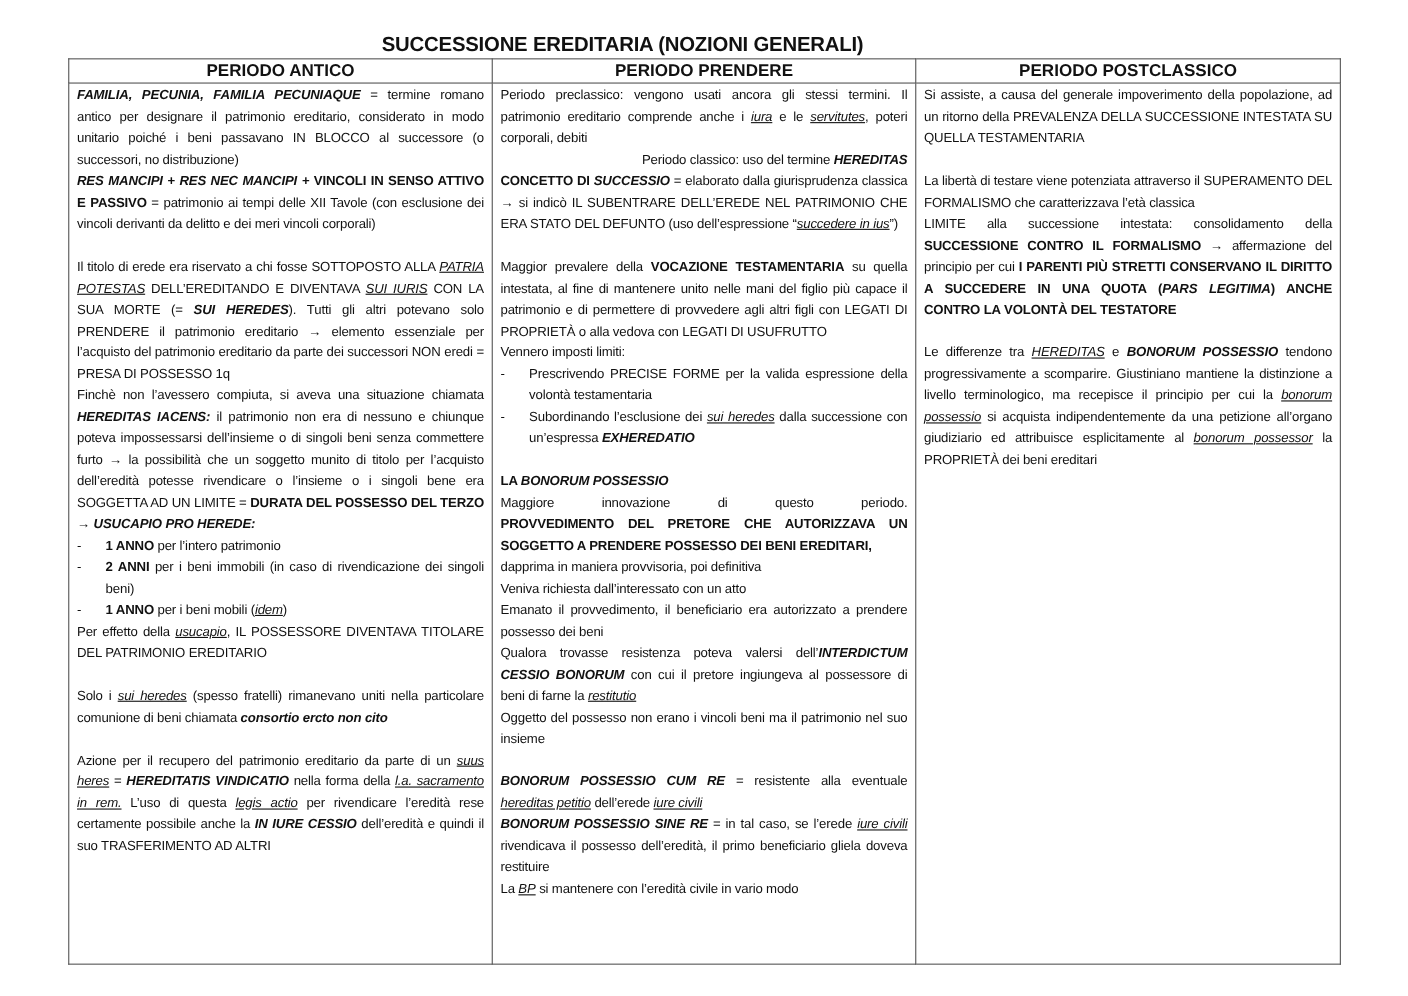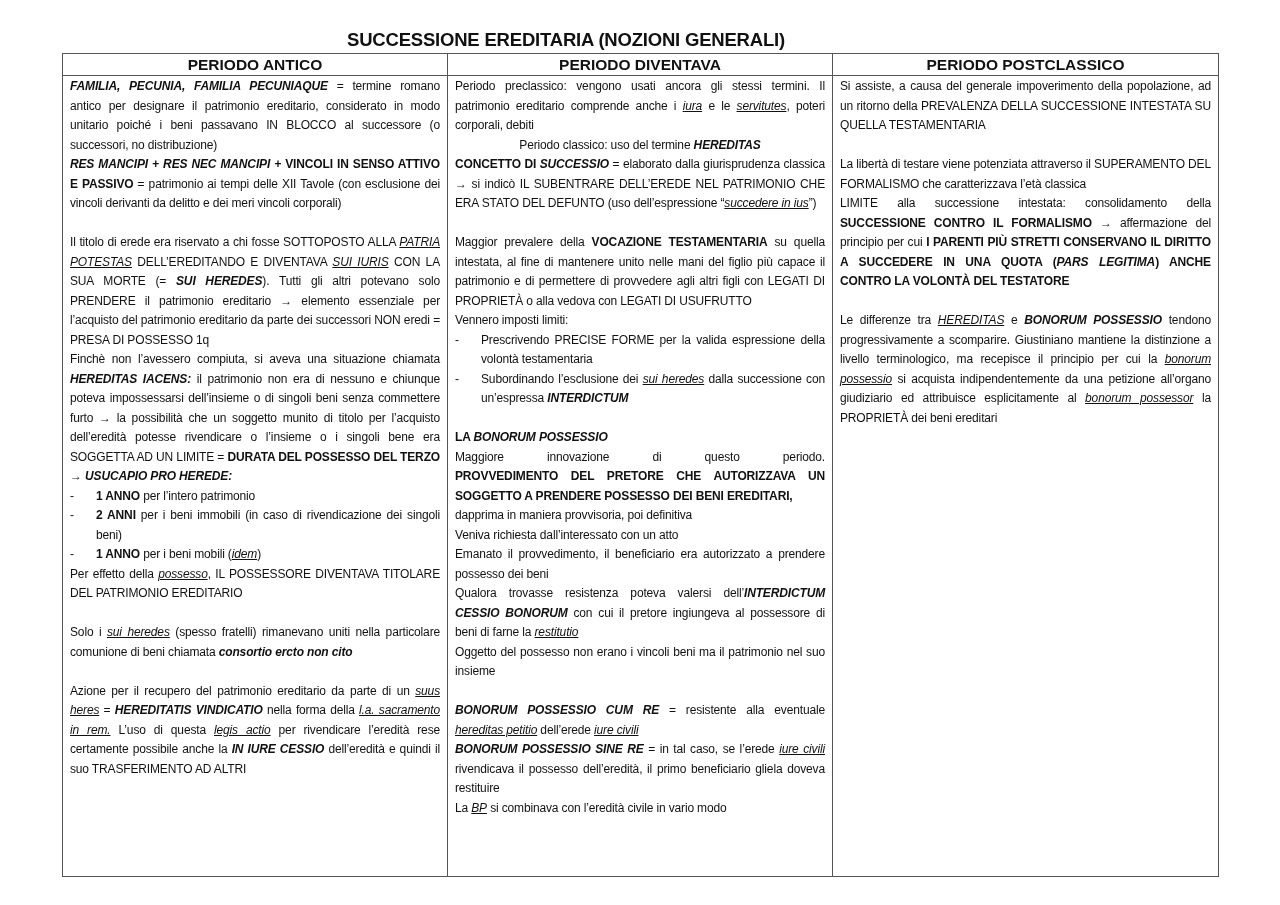--- a/index.html
+++ b/index.html
@@ -30,21 +30,21 @@
 
 <table class="grid">
   <colgroup>
       <col class="c1">
       <col class="c2">
       <col class="c3">
     </colgroup>
   <thead>
     <tr>
       <th>PERIODO ANTICO</th>
-      <th>PERIODO DIVENTAVA</th>
+      <th>PERIODO PRENDERE</th>
       <th>PERIODO POSTCLASSICO</th>
     </tr>
   </thead>
   <tbody>
     <tr>
 
       <td>
         <p class="p"><span class="bi">FAMILIA, PECUNIA, FAMILIA PECUNIAQUE</span><span> = termine romano antico per designare il patrimonio ereditario, considerato in modo unitario poiché i beni passavano IN BLOCCO al successore (o successori, no distribuzione)</span></p>
         <p class="p"><span class="bi">RES MANCIPI + RES NEC MANCIPI +</span><b> VINCOLI IN SENSO ATTIVO E PASSIVO</b><span> = patrimonio ai tempi delle XII Tavole (con esclusione dei vincoli derivanti da delitto e dei meri vincoli corporali)</span></p>
         <div class="blank"></div>
@@ -55,55 +55,55 @@
             <span class="txt"><b>1 ANNO</b><span> per l’intero patrimonio</span></span>
           </div>
         <div class="li">
             <span class="dash">-</span>
             <span class="txt"><b>2 ANNI</b><span> per i beni immobili (in caso di rivendicazione dei singoli beni)</span></span>
           </div>
         <div class="li">
             <span class="dash">-</span>
             <span class="txt"><b>1 ANNO</b><span> per i beni mobili (</span><i>idem</i><span>)</span></span>
           </div>
-        <p class="p"><span>Per effetto della </span><i>possesso</i><span>, IL POSSESSORE DIVENTAVA TITOLARE DEL PATRIMONIO EREDITARIO</span></p>
+        <p class="p"><span>Per effetto della </span><i>usucapio</i><span>, IL POSSESSORE DIVENTAVA TITOLARE DEL PATRIMONIO EREDITARIO</span></p>
         <div class="blank"></div>
         <p class="p"><span>Solo i </span><i>sui heredes</i><span> (spesso fratelli) rimanevano uniti nella particolare comunione di beni chiamata </span><span class="bi">consortio ercto non cito</span></p>
         <div class="blank"></div>
         <p class="p"><span>Azione per il recupero del patrimonio ereditario da parte di un </span><i>suus heres</i><span> = </span><span class="bi">HEREDITATIS VINDICATIO</span><span> nella forma della </span><i>l.a. sacramento in rem.</i><span> L’uso di questa </span><i>legis actio</i><span> per rivendicare l’eredità rese certamente possibile anche la </span><span class="bi">IN IURE CESSIO</span><span> dell’eredità e quindi il suo TRASFERIMENTO AD ALTRI</span></p>
       </td>
 
       <td>
         <p class="p"><span>Periodo preclassico: vengono usati ancora gli stessi termini. Il patrimonio ereditario comprende anche i </span><i>iura</i><span> e le </span><i>servitutes</i><span>, poteri corporali, debiti</span></p>
-        <p class="p" style="text-align:center"><span>Periodo classico: uso del termine </span><span class="bi">HEREDITAS</span></p>
+        <p class="p" style="text-align:right"><span>Periodo classico: uso del termine </span><span class="bi">HEREDITAS</span></p>
         <p class="p"><b>CONCETTO DI </b><span class="bi">SUCCESSIO</span><span> = elaborato dalla giurisprudenza classica → si indicò IL SUBENTRARE DELL’EREDE NEL PATRIMONIO CHE ERA STATO DEL DEFUNTO (uso dell’espressione “</span><i>succedere in ius</i><span>”)</span></p>
         <div class="blank"></div>
         <p class="p"><span>Maggior prevalere della </span><b>VOCAZIONE TESTAMENTARIA</b><span> su quella intestata, al fine di mantenere unito nelle mani del figlio più capace il patrimonio e di permettere di provvedere agli altri figli con LEGATI DI PROPRIETÀ o alla vedova con LEGATI DI USUFRUTTO</span></p>
         <p class="p">Vennero imposti limiti:</p>
         <div class="li">
             <span class="dash">-</span>
             <span class="txt">Prescrivendo PRECISE FORME per la valida espressione della volontà testamentaria</span>
           </div>
         <div class="li">
             <span class="dash">-</span>
-            <span class="txt"><span>Subordinando l’esclusione dei </span><i>sui heredes</i><span> dalla successione con un’espressa </span><span class="bi">INTERDICTUM</span></span>
+            <span class="txt"><span>Subordinando l’esclusione dei </span><i>sui heredes</i><span> dalla successione con un’espressa </span><span class="bi">EXHEREDATIO</span></span>
           </div>
         <div class="blank"></div>
         <p class="p"><b>LA </b><span class="bi">BONORUM POSSESSIO</span></p>
         <p class="p" style="text-align:justify;text-align-last:justify">Maggiore innovazione di questo periodo.</p>
         <p class="p" style="font-weight:bold">PROVVEDIMENTO DEL PRETORE CHE AUTORIZZAVA UN SOGGETTO A PRENDERE POSSESSO DEI BENI EREDITARI,</p>
         <p class="p">dapprima in maniera provvisoria, poi definitiva</p>
         <p class="p">Veniva richiesta dall’interessato con un atto</p>
         <p class="p">Emanato il provvedimento, il beneficiario era autorizzato a prendere possesso dei beni</p>
         <p class="p"><span>Qualora trovasse resistenza poteva valersi dell’</span><span class="bi">INTERDICTUM CESSIO BONORUM</span><span> con cui il pretore ingiungeva al possessore di beni di farne la </span><i>restitutio</i></p>
         <p class="p">Oggetto del possesso non erano i vincoli beni ma il patrimonio nel suo insieme</p>
         <div class="blank"></div>
         <p class="p"><span class="bi">BONORUM POSSESSIO CUM RE</span><span> = resistente alla eventuale </span><i>hereditas petitio</i><span> dell’erede </span><i>iure civili</i></p>
         <p class="p"><span class="bi">BONORUM POSSESSIO SINE RE</span><span> = in tal caso, se l’erede </span><i>iure civili</i><span> rivendicava il possesso dell’eredità, il primo beneficiario gliela doveva restituire</span></p>
-        <p class="p"><span>La </span><i>BP</i><span> si combinava con l’eredità civile in vario modo</span></p>
+        <p class="p"><span>La </span><i>BP</i><span> si mantenere con l’eredità civile in vario modo</span></p>
       </td>
 
       <td>
         <p class="p">Si assiste, a causa del generale impoverimento della popolazione, ad un ritorno della PREVALENZA DELLA SUCCESSIONE INTESTATA SU QUELLA TESTAMENTARIA</p>
         <div class="blank"></div>
         <p class="p">La libertà di testare viene potenziata attraverso il SUPERAMENTO DEL FORMALISMO che caratterizzava l’età classica</p>
         <p class="p"><span>LIMITE alla successione intestata: consolidamento della </span><b>SUCCESSIONE CONTRO IL FORMALISMO</b><span> → affermazione del principio per cui </span><b>I PARENTI PIÙ STRETTI CONSERVANO IL DIRITTO A SUCCEDERE IN UNA QUOTA (</b><span class="bi">PARS LEGITIMA</span><b>) ANCHE CONTRO LA VOLONTÀ DEL TESTATORE</b></p>
         <div class="blank"></div>
         <p class="p"><span>Le differenze tra </span><i>HEREDITAS</i><span> e </span><span class="bi">BONORUM POSSESSIO</span><span> tendono progressivamente a scomparire. Giustiniano mantiene la distinzione a livello terminologico, ma recepisce il principio per cui la </span><i>bonorum possessio</i><span> si acquista indipendentemente da una petizione all’organo giudiziario ed attribuisce esplicitamente al </span><i>bonorum possessor</i><span> la PROPRIETÀ dei beni ereditari</span></p>
       </td>

